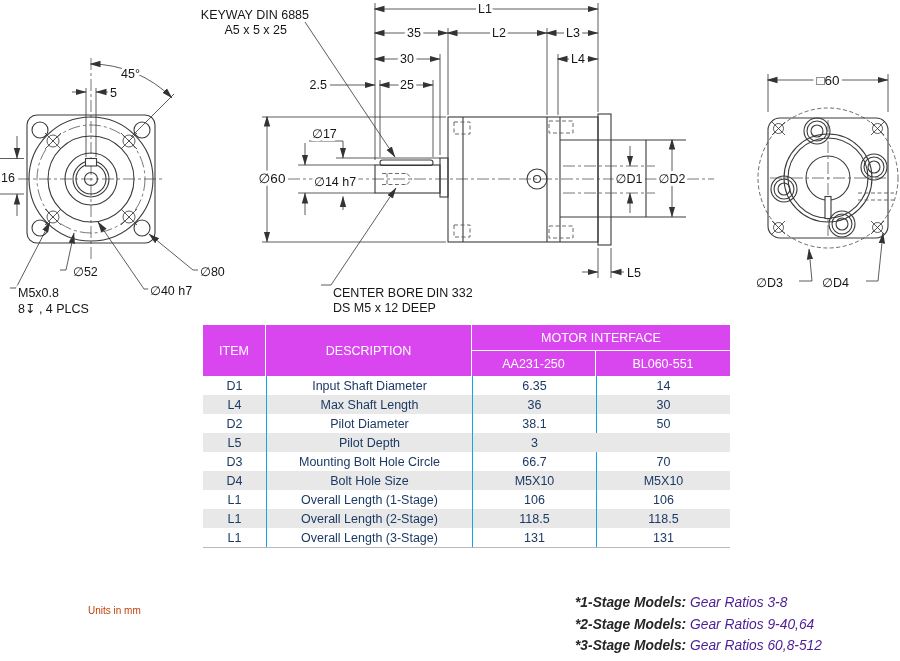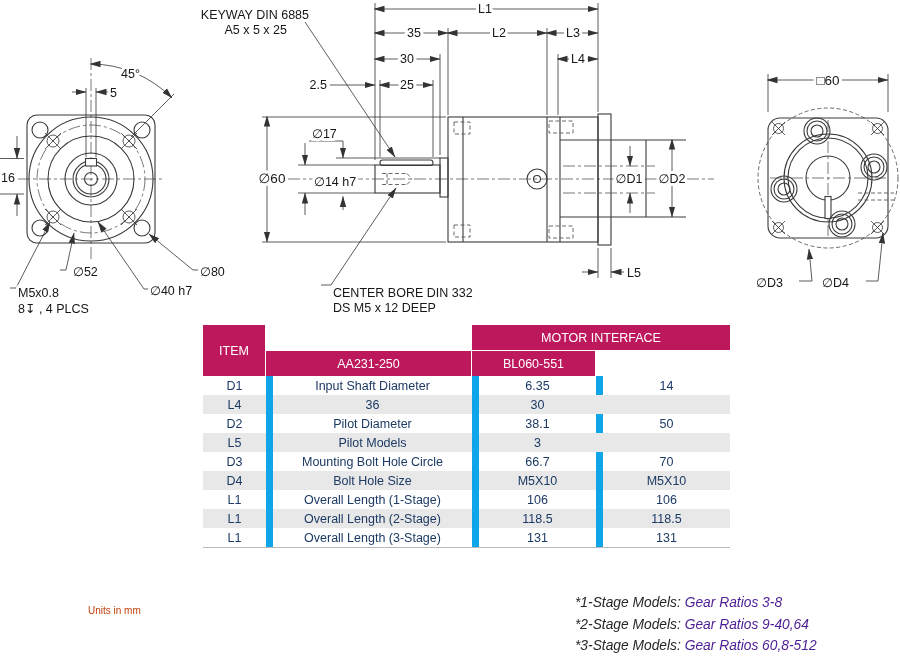--- a/index.html
+++ b/index.html
@@ -15,31 +15,31 @@
   text.dl{font-family:"Liberation Sans",sans-serif;font-size:12.5px;fill:#161616;
           stroke:#fff;stroke-width:6px;paint-order:stroke;stroke-linejoin:round}
   text.big{font-size:13.5px}
   .mid{text-anchor:middle}.end{text-anchor:end}
 
   
   .spec{position:absolute;left:203px;top:325px;width:527px;font-size:12.5px;color:#1c3a64;
         border-bottom:1px solid #b9b9b9}
   .hdr{display:grid;grid-template-columns:62px 205px 123px 134px;grid-auto-rows:25px;
        gap:1px;background:#fff}
-  .hc{background:#be185d;color:#fff;display:flex;align-items:center;justify-content:center}
+  .hc{background:#d946ef;color:#fff;display:flex;align-items:center;justify-content:center}
   .dr{display:grid;grid-template-columns:63px 206px 124px 134px;height:19px}
-  .dr>div{display:flex;align-items:center;justify-content:center;border-left:7px solid #0ea5e9}
+  .dr>div{display:flex;align-items:center;justify-content:center;border-left:1px solid #0ea5e9}
   .dr>div:first-child{border-left:none}
   .dr:nth-child(even){background:#e8e8e8}
 
   
   .units{position:absolute;left:88px;top:605px;font-size:10px;color:#c2410c}
   .notes{position:absolute;left:575px;top:592px;font-size:13.8px;font-style:italic;
          line-height:21.5px;white-space:nowrap}
-  .nb{font-weight:normal;color:#262626}
+  .nb{font-weight:bold;color:#262626}
   .nt{color:#4c1d95}
 </style>
 </head>
 <body>
 
 <div id="stage">
 
 <svg width="900" height="661" viewBox="0 0 900 661">
   <defs>
     <marker id="mE" markerUnits="userSpaceOnUse" markerWidth="12" markerHeight="8" refX="10.5" refY="4" orient="auto">
@@ -250,45 +250,47 @@
     </g>
     <text class="dl big mid" x="828" y="85">□60</text>
     <text class="dl" x="756" y="287">∅D3</text>
     <text class="dl" x="822" y="287">∅D4</text>
   </g>
 </svg>
 
 <div class="spec">
   <div class="hdr">
     <div class="hc" style="grid-row:1/3">ITEM</div>
+    <div class="hc" style="grid-row:1/3">DESCRIPTION</div>
     <div class="hc" style="grid-column:3/5">MOTOR INTERFACE</div>
     <div class="hc">AA231-250</div>
     <div class="hc">BL060-551</div>
   </div>
   <div>
     <div class="dr">
       <div>D1</div>
           <div>Input Shaft Diameter</div>
           <div>6.35</div>
           <div>14</div>
     </div>
     <div class="dr">
       <div>L4</div>
+          <div>Max Shaft Length</div>
           <div>36</div>
           <div>30</div>
     </div>
     <div class="dr">
       <div>D2</div>
           <div>Pilot Diameter</div>
           <div>38.1</div>
           <div>50</div>
     </div>
     <div class="dr">
       <div>L5</div>
-          <div>Pilot Models</div>
+          <div>Pilot Depth</div>
           <div>3</div>
     </div>
     <div class="dr">
       <div>D3</div>
           <div>Mounting Bolt Hole Circle</div>
           <div>66.7</div>
           <div>70</div>
     </div>
     <div class="dr">
       <div>D4</div>

